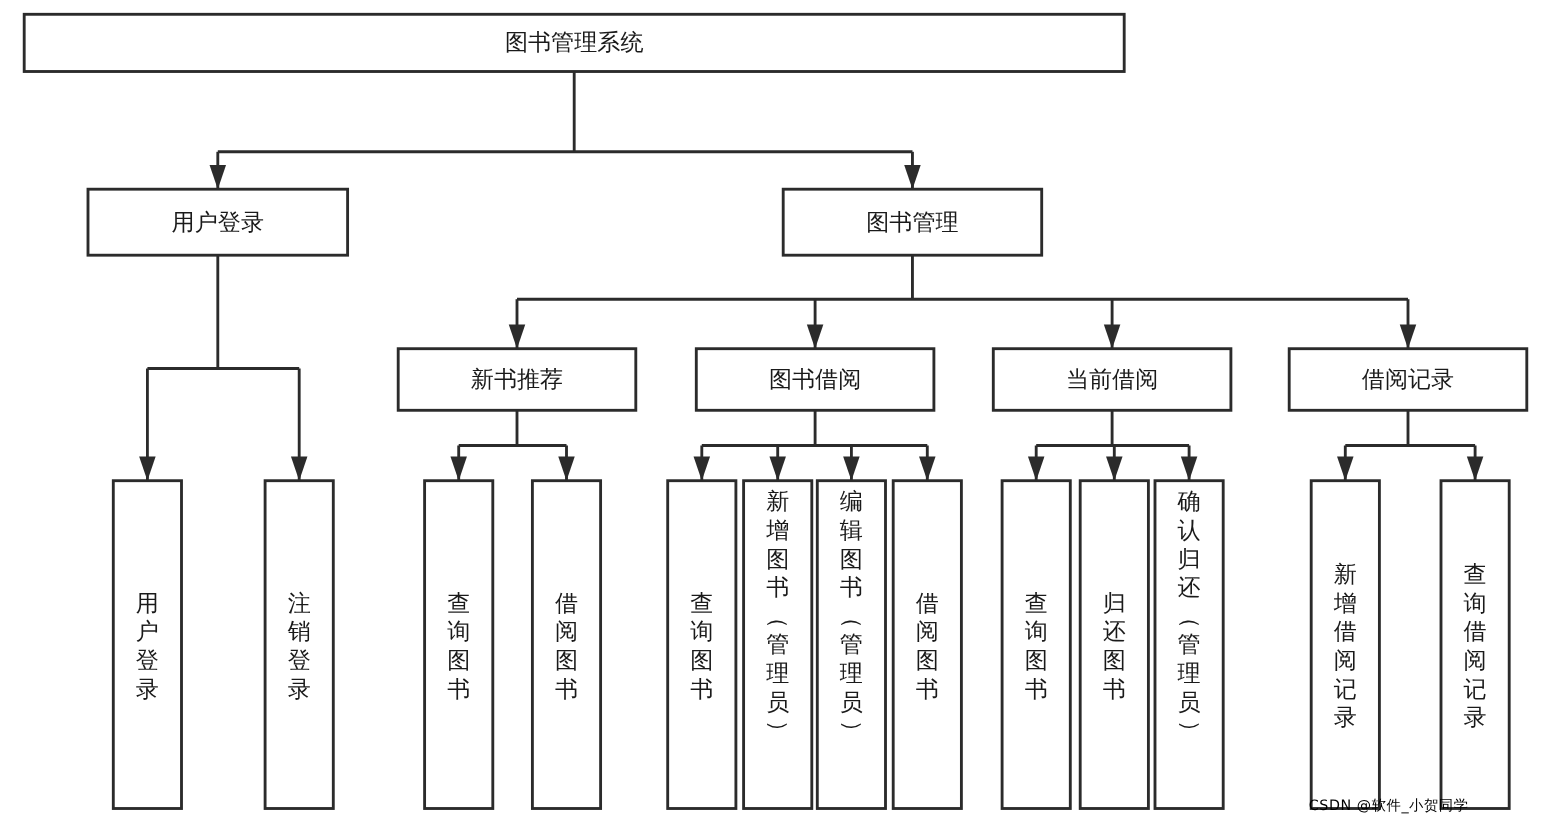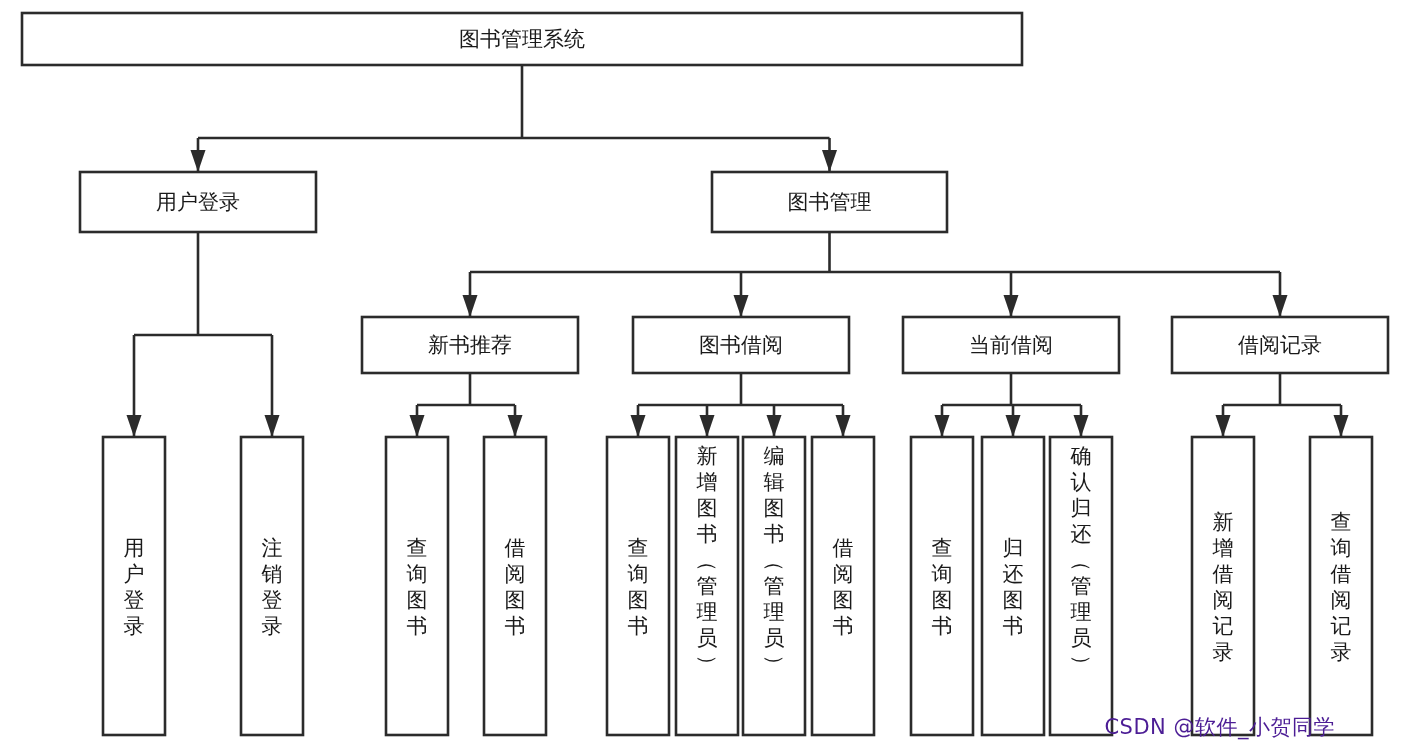--- a/index.html
+++ b/index.html
@@ -54,22 +54,22 @@
     font-family: "DejaVu Sans", "Liberation Sans", sans-serif;
     fill: #1a1a1a;
     font-size: 21px;
     text-anchor: middle;
   }
   .watermark {
     position: absolute;
     right: 10px;
     bottom: 6px;
     font-family: "DejaVu Sans", "Liberation Sans", sans-serif;
-    font-size: 21px;
-    color: #4c1d95;
+    font-size: 13px;
+    color: #000000;
     white-space: nowrap;
     letter-spacing: 0.5px;
     pointer-events: none;
   }
 </style>
 </head>
 <body>
 
 <div id="diagram-root">
   <svg id="flowchart" viewBox="0 0 1405 747">

